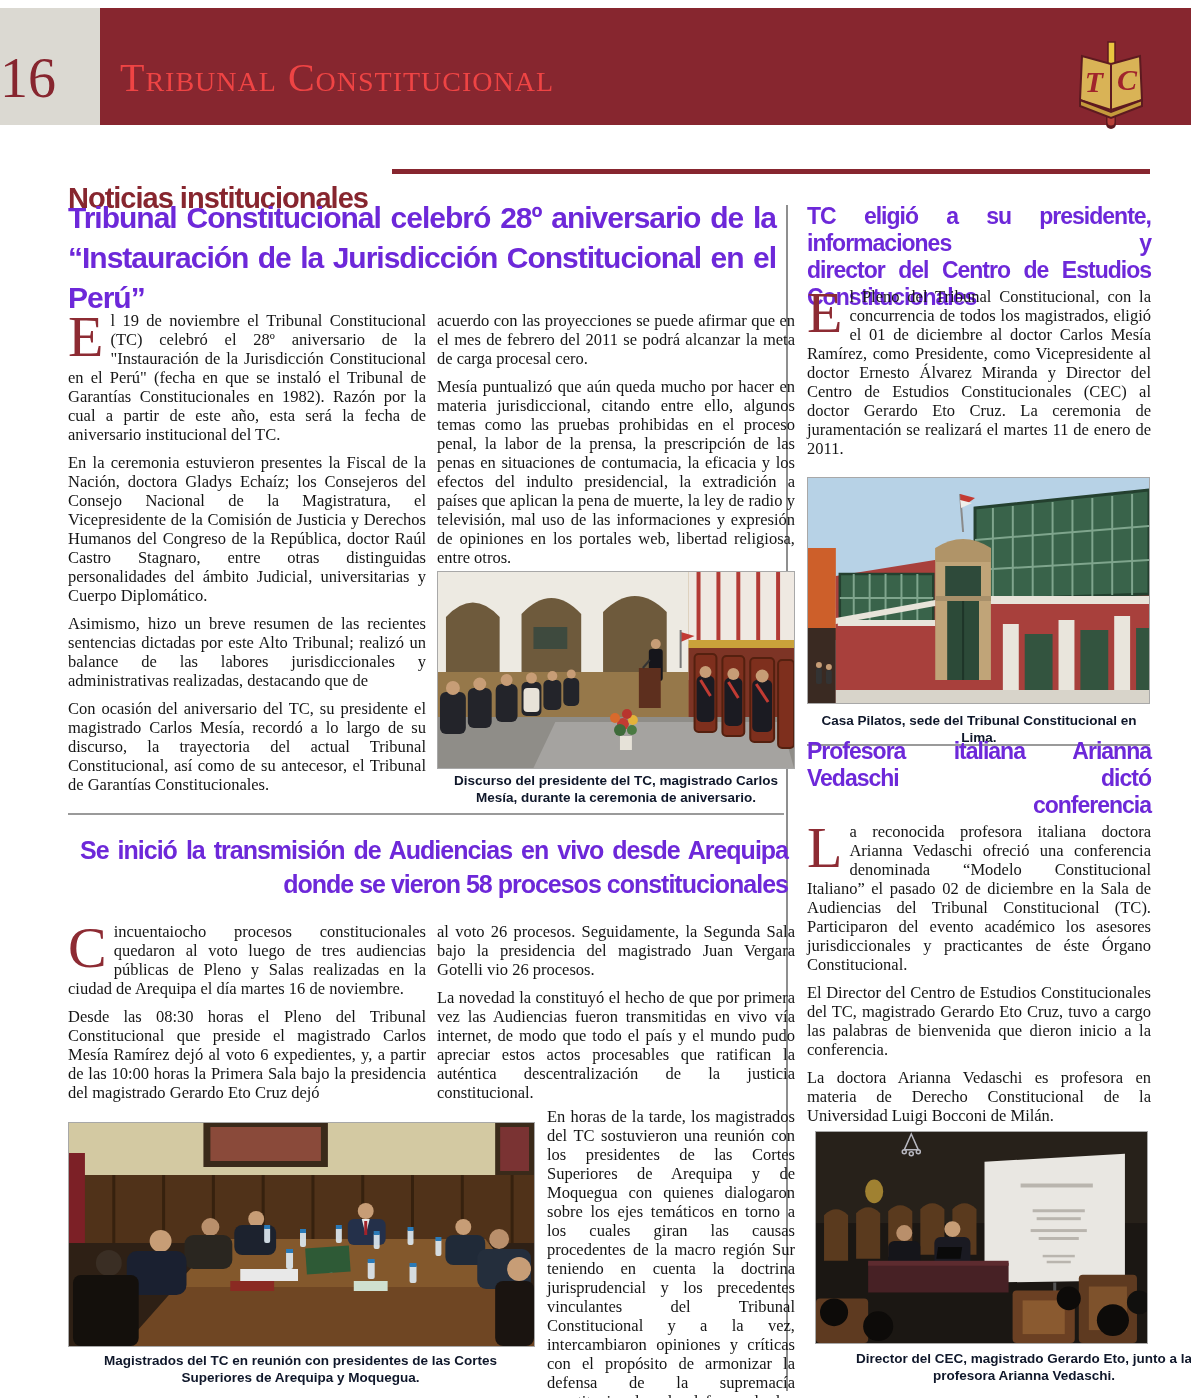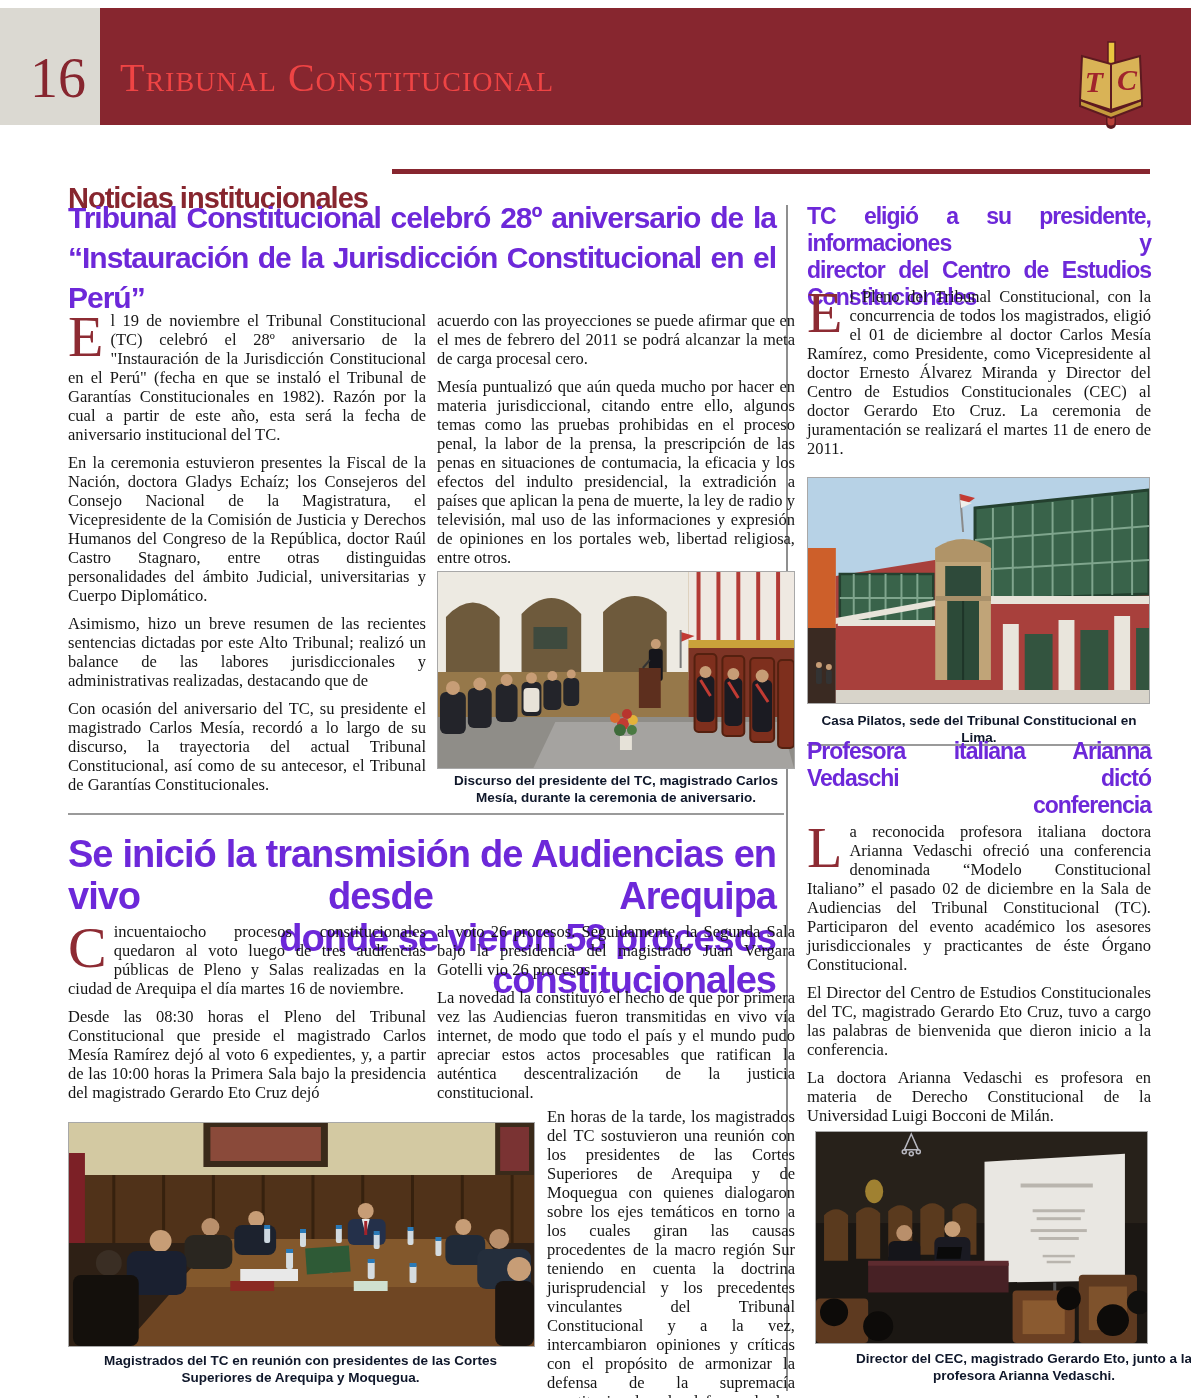--- a/index.html
+++ b/index.html
@@ -9,21 +9,21 @@
   }
   html,body{margin:0;padding:0;}
   body{
     width:1191px;height:1398px;position:relative;background:#fff;
     font-family:"Liberation Serif", serif;overflow:hidden;
   }
   .abs{position:absolute;}
   
   .gray-block{left:0;top:8px;width:100px;height:117px;background:var(--page-gray);}
   .banner{left:100px;top:8px;width:1091px;height:117px;background:var(--maroon);}
-  .page-num{left:0;top:48px;width:86px;text-align:right;font-size:56px;line-height:60px;
+  .page-num{left:0;top:48px;width:86px;text-align:left;font-size:56px;line-height:60px;
     color:var(--maroon);font-family:"Liberation Serif",serif;}
   .banner-title{left:120px;top:56px;width:700px;color:#ef4444;font-size:40px;line-height:44px;
     font-variant:small-caps;letter-spacing:1px;font-family:"Liberation Serif",serif;}
   
   .section-label{left:68px;top:146px;font-family:"Liberation Sans",sans-serif;font-weight:bold;
     font-size:29px;letter-spacing:-1px;color:var(--maroon);margin-top:36px;}
   .section-rule{left:392px;top:169px;width:758px;height:5px;background:var(--maroon);}
   
   .headline{font-family:"Liberation Sans",sans-serif;font-weight:bold;color:#6d28d9;letter-spacing:-1px;}
   .hl-main{font-size:30px;line-height:40px;}
@@ -167,21 +167,21 @@
       <circle cx="183" cy="158" r="6" fill="#3E6B3A"></circle>
         <circle cx="195" cy="158" r="5" fill="#4A7A42"></circle>
       <rect x="183" y="164" width="12" height="14" fill="#e6e2d8"></rect>
     </g>
   </svg>
 </div>
 <div class="abs caption" style="left:437px;top:772px;width:358px;">Discurso del presidente del TC, magistrado Carlos Mesía, durante la ceremonia de aniversario.</div>
 
 <div class="abs hr" style="left:68px;top:813px;width:716px;"></div>
 
-<div class="abs headline hl-main" style="left:68px;top:833px;width:708px;font-size:38px;line-height:42px;">
+<div class="abs headline hl-main" style="left:80px;top:833px;width:708px;font-size:25px;line-height:34px;">
   <span class="jl">Se inició la transmisión de Audiencias en vivo desde Arequipa</span>
   <span class="ll">donde se vieron 58 procesos constitucionales</span>
 </div>
 
 <div class="abs bt" style="left:68px;top:922px;width:358px;">
   <p><span class="dropcap">C</span><span>incuentaiocho procesos constitucionales quedaron al voto luego de tres audiencias públicas de Pleno y Salas  realizadas en la ciudad de Arequipa el día martes 16 de noviembre.</span></p>
   <p>Desde las 08:30 horas el Pleno del Tribunal Constitucional que preside el magistrado Carlos Mesía Ramírez dejó al voto 6 expedientes, y, a partir de las 10:00 horas la Primera Sala bajo la presidencia del magistrado Gerardo Eto Cruz dejó</p>
 </div>
 
 <div class="abs bt" style="left:437px;top:922px;width:358px;">

